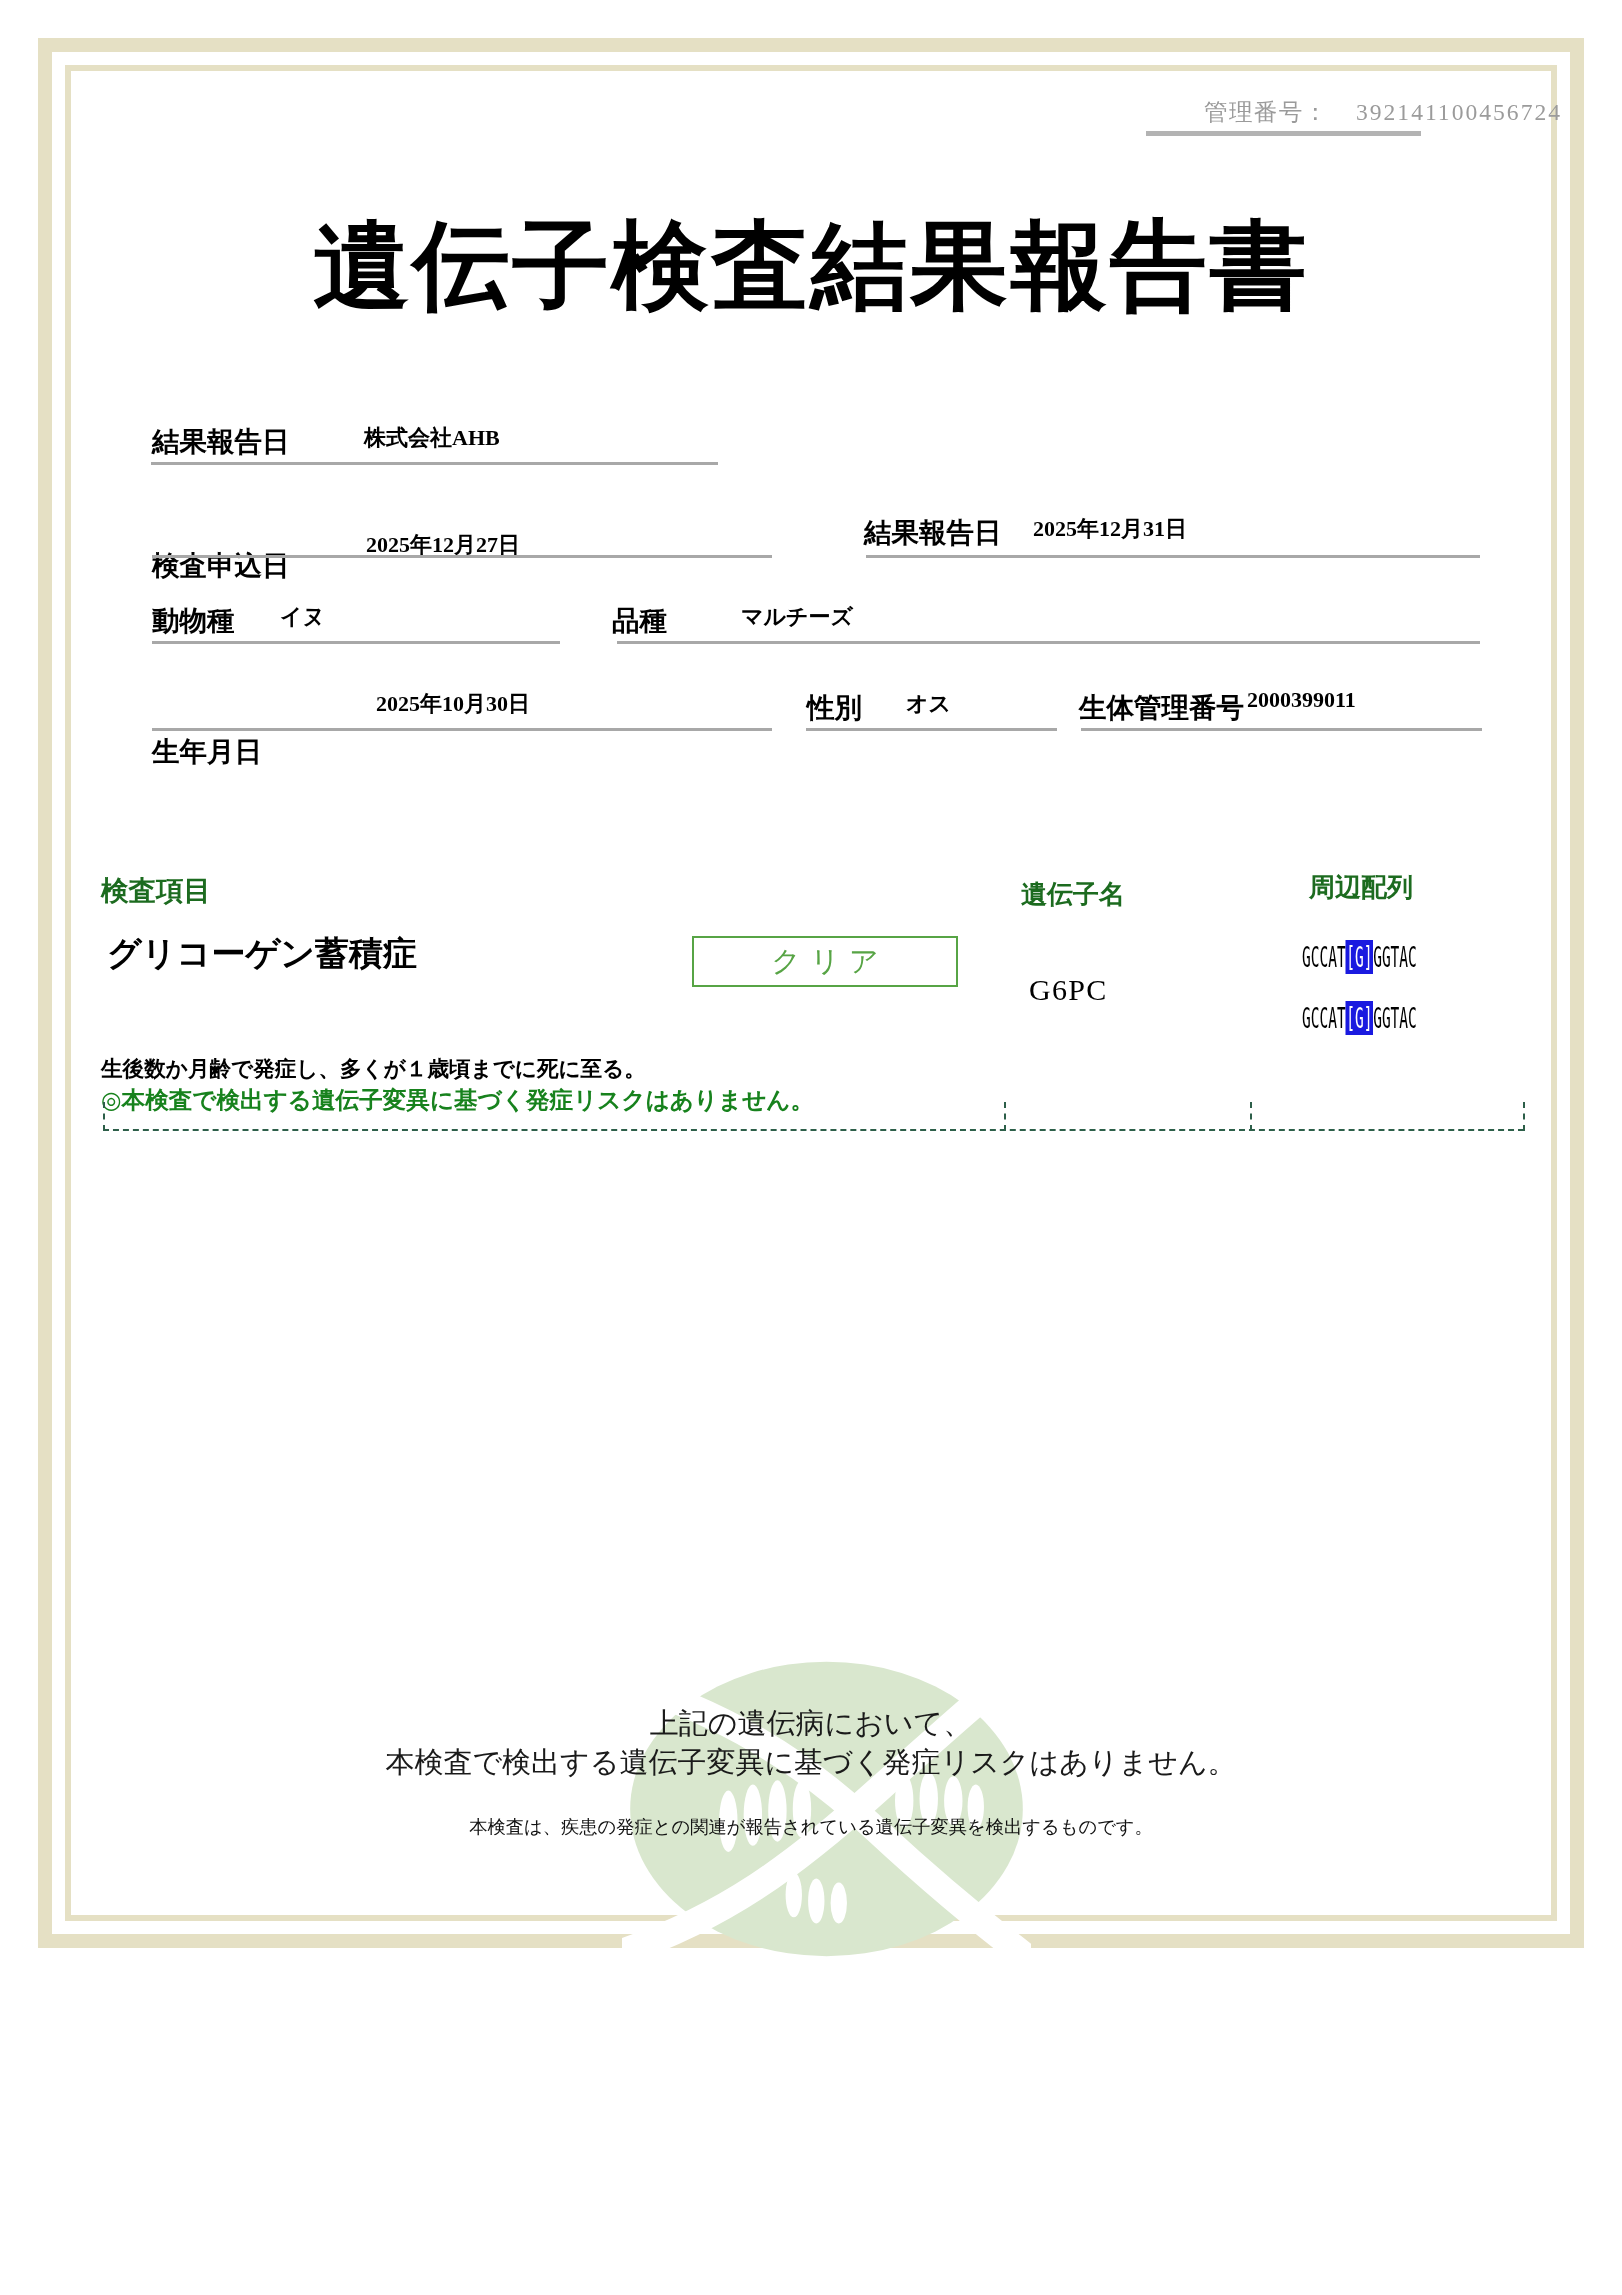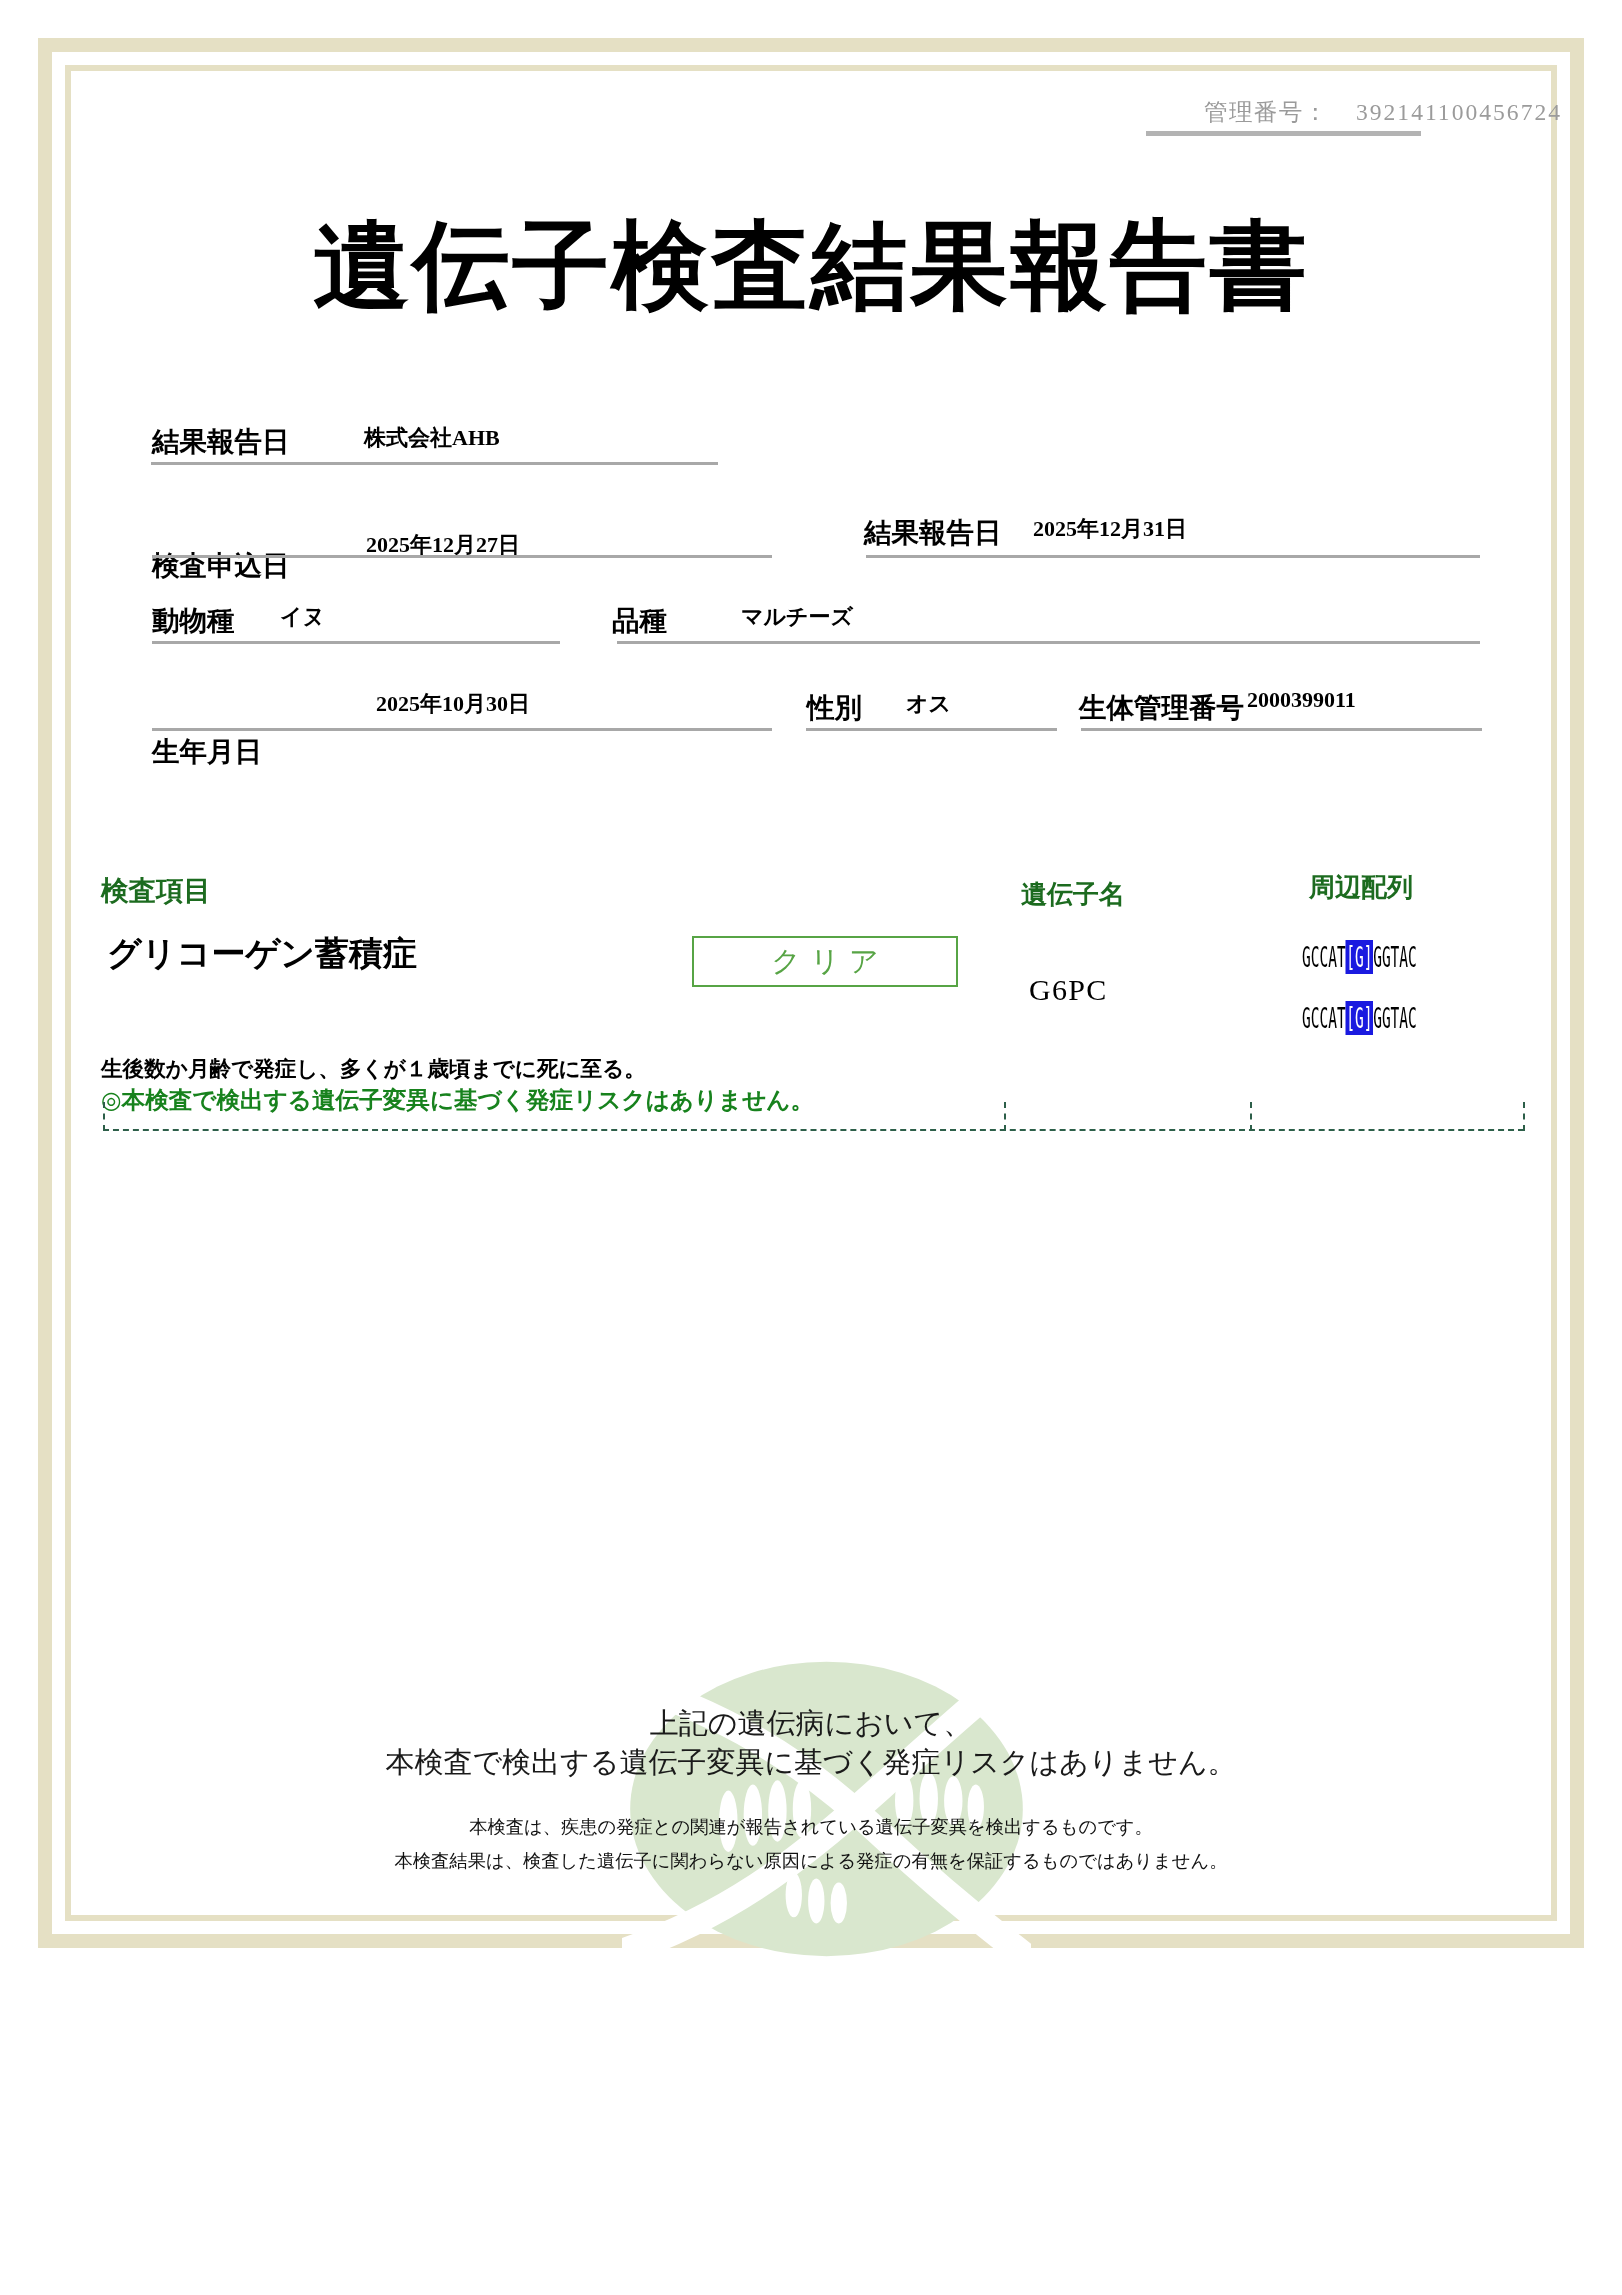--- a/index.html
+++ b/index.html
@@ -136,21 +136,20 @@
     <ellipse cx="162" cy="70" rx="4.5" ry="12" fill="#ffffff"></ellipse>
     <ellipse cx="173" cy="73" rx="4" ry="11" fill="#ffffff"></ellipse>
     <ellipse cx="84" cy="116" rx="4" ry="11" fill="#ffffff"></ellipse>
     <ellipse cx="95" cy="119" rx="4" ry="11" fill="#ffffff"></ellipse>
     <ellipse cx="106" cy="120" rx="4" ry="10" fill="#ffffff"></ellipse>
   </svg>
 
   <div class="abs sum-big" style="top:1704px;">上記の遺伝病において、</div>
   <div class="abs sum-big" style="top:1743px;">本検査で検出する遺伝子変異に基づく発症リスクはありません。</div>
   <div class="abs sum-small" style="top:1814px;">本検査は、疾患の発症との関連が報告されている遺伝子変異を検出するものです。</div>
-  <div class="abs sum-small" style="top:1848px;">本検査結果は、検査した遺伝子に関わらない原因による発症の有無を保証するものではありません。</div>
 
   <svg class="abs logo-mark" viewBox="0 0 100 140" aria-hidden="true">
     <ellipse cx="50" cy="70" rx="48" ry="67" fill="#48a135"></ellipse>
     <ellipse cx="20" cy="72" rx="4" ry="14" fill="#9fd24a"></ellipse>
     <ellipse cx="31" cy="69" rx="4" ry="14" fill="#9fd24a"></ellipse>
     <ellipse cx="42" cy="67" rx="4" ry="13" fill="#9fd24a"></ellipse>
     <ellipse cx="58" cy="64" rx="4" ry="12" fill="#9fd24a"></ellipse>
     <ellipse cx="68" cy="62" rx="4" ry="12" fill="#9fd24a"></ellipse>
     <ellipse cx="78" cy="63" rx="4" ry="11" fill="#9fd24a"></ellipse>
     <ellipse cx="38" cy="104" rx="3.5" ry="10" fill="#9fd24a"></ellipse>

